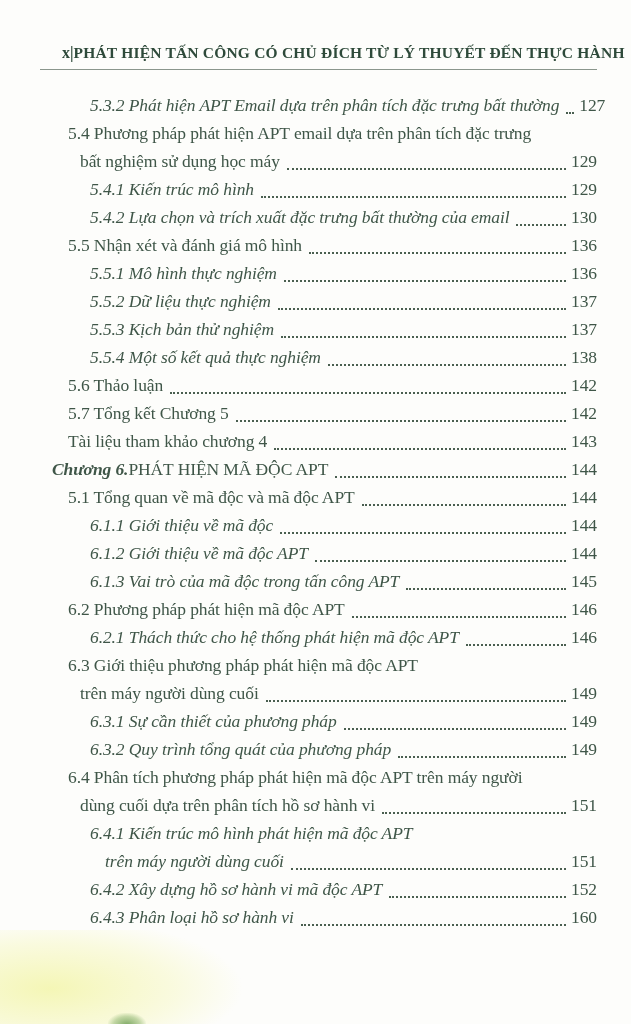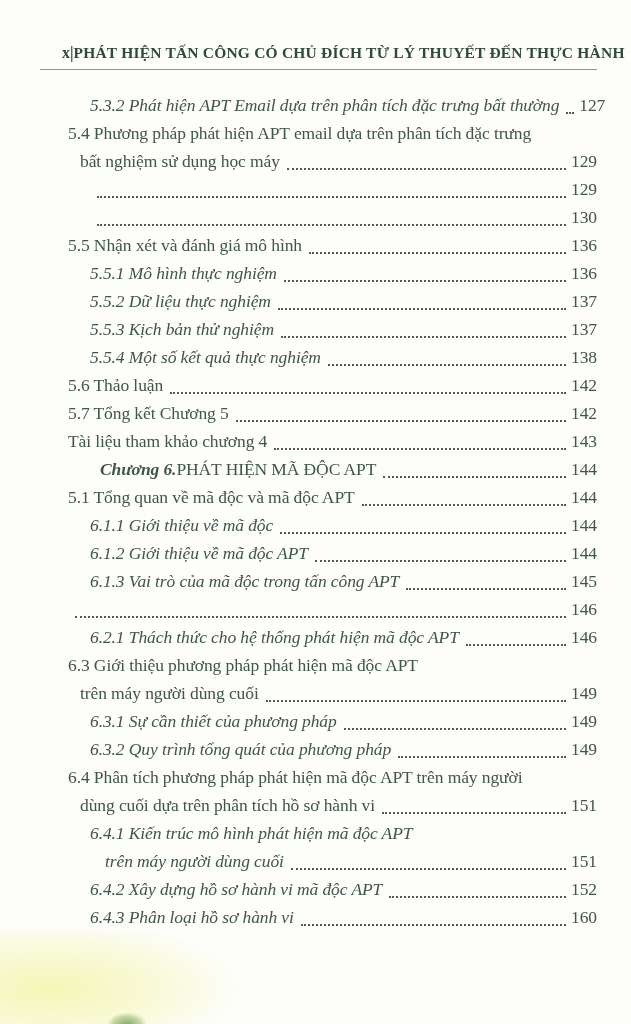--- a/index.html
+++ b/index.html
@@ -37,21 +37,21 @@
   .toc-line {
     line-height: 28px;
     white-space: nowrap;
   }
   .toc-line.row { display: flex; align-items: flex-end; }
   .entry.section .toc-line       { padding-left: 28px; }
   .entry.section .toc-line.cont  { padding-left: 40px; }
   .entry.sub .toc-line           { padding-left: 50px; font-style: italic; }
   .entry.sub .toc-line.cont      { padding-left: 65px; }
   .entry.chapter .toc-line       { padding-left: 12px; }
-  .chap-prefix { font-weight: bold; font-style: italic; margin-left: 48px; }
+  .chap-prefix { font-weight: bold; font-style: italic; }
   .txt { flex: 0 0 auto; }
   .leader {
     flex: 1 1 auto;
     min-width: 8px;
     border-bottom: 2px dotted #4a5f50;
     margin: 0 5px 5px 7px;
   }
   .pg { flex: 0 0 auto; font-style: normal; }
 
   
@@ -94,26 +94,28 @@
         <div class="entry section">
           <div class="toc-line"><span class="txt">5.4 Phương pháp phát hiện APT email dựa trên phân tích đặc trưng</span></div>
           <div class="toc-line cont row">
             <span class="txt">bất nghiệm sử dụng học máy</span>
             <span class="leader"></span>
             <span class="pg">129</span>
           </div>
         </div>
         <div class="entry sub">
           <div class="toc-line row">
+            <span class="txt">5.4.1 Kiến trúc mô hình</span>
             <span class="leader"></span>
             <span class="pg">129</span>
           </div>
         </div>
         <div class="entry sub">
           <div class="toc-line row">
+            <span class="txt">5.4.2 Lựa chọn và trích xuất đặc trưng bất thường của email</span>
             <span class="leader"></span>
             <span class="pg">130</span>
           </div>
         </div>
         <div class="entry section">
           <div class="toc-line row">
             <span class="txt">5.5 Nhận xét và đánh giá mô hình</span>
             <span class="leader"></span>
             <span class="pg">136</span>
           </div>
@@ -198,20 +200,21 @@
         </div>
         <div class="entry sub">
           <div class="toc-line row">
             <span class="txt">6.1.3 Vai trò của mã độc trong tấn công APT</span>
             <span class="leader"></span>
             <span class="pg">145</span>
           </div>
         </div>
         <div class="entry section">
           <div class="toc-line row">
+            <span class="txt">6.2 Phương pháp phát hiện mã độc APT</span>
             <span class="leader"></span>
             <span class="pg">146</span>
           </div>
         </div>
         <div class="entry sub">
           <div class="toc-line row">
             <span class="txt">6.2.1 Thách thức cho hệ thống phát hiện mã độc APT</span>
             <span class="leader"></span>
             <span class="pg">146</span>
           </div>

